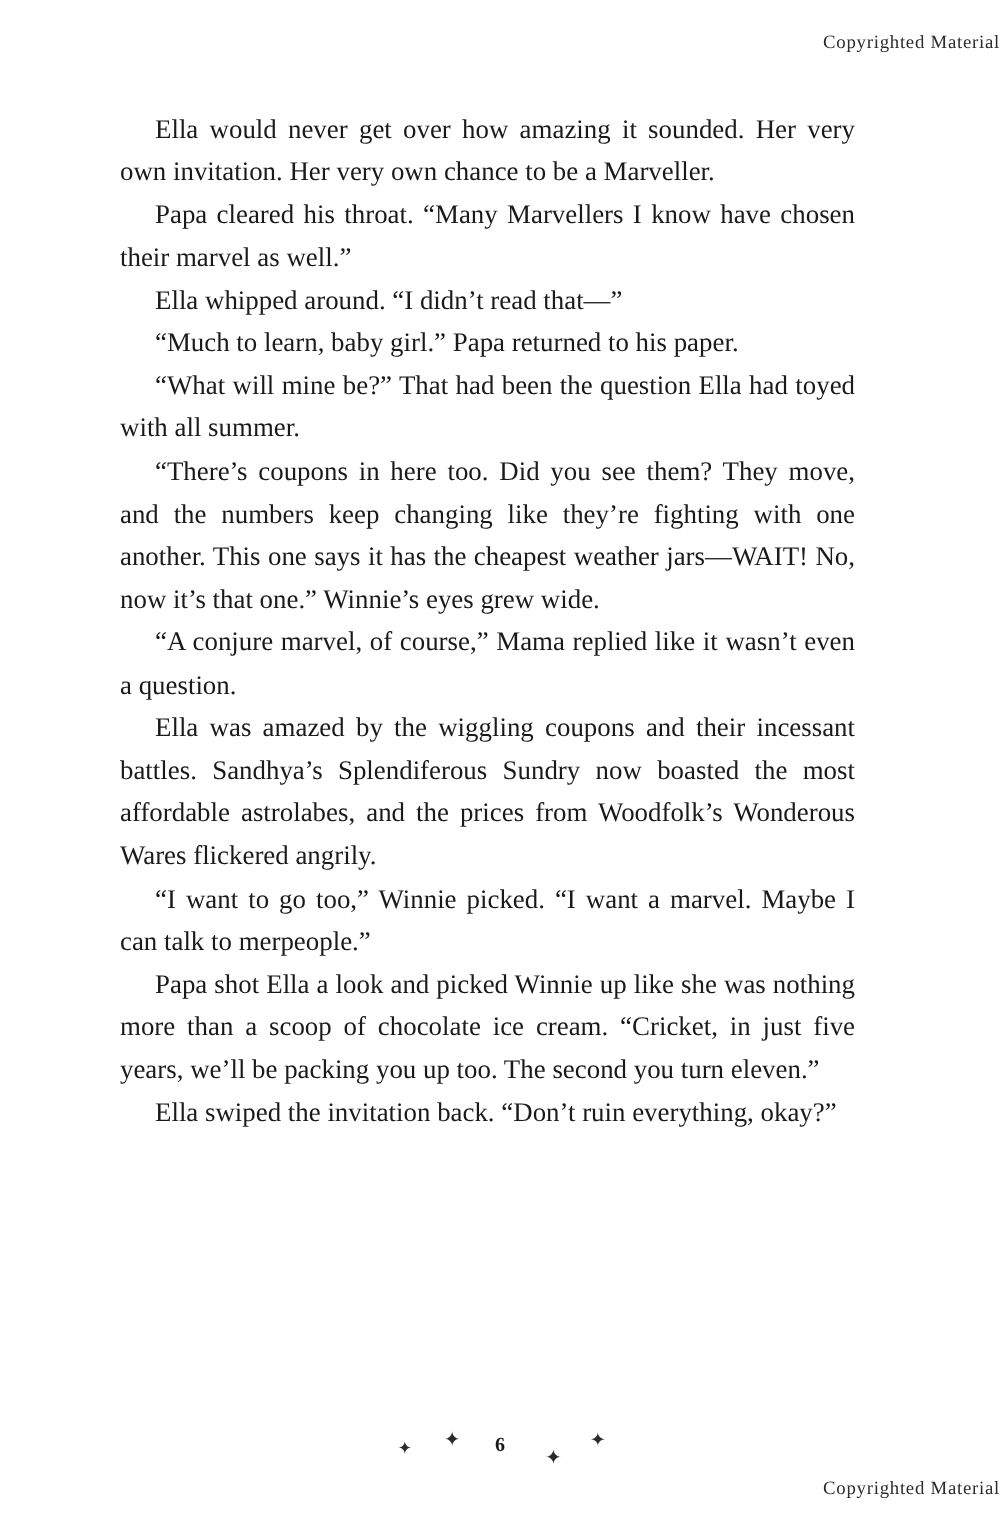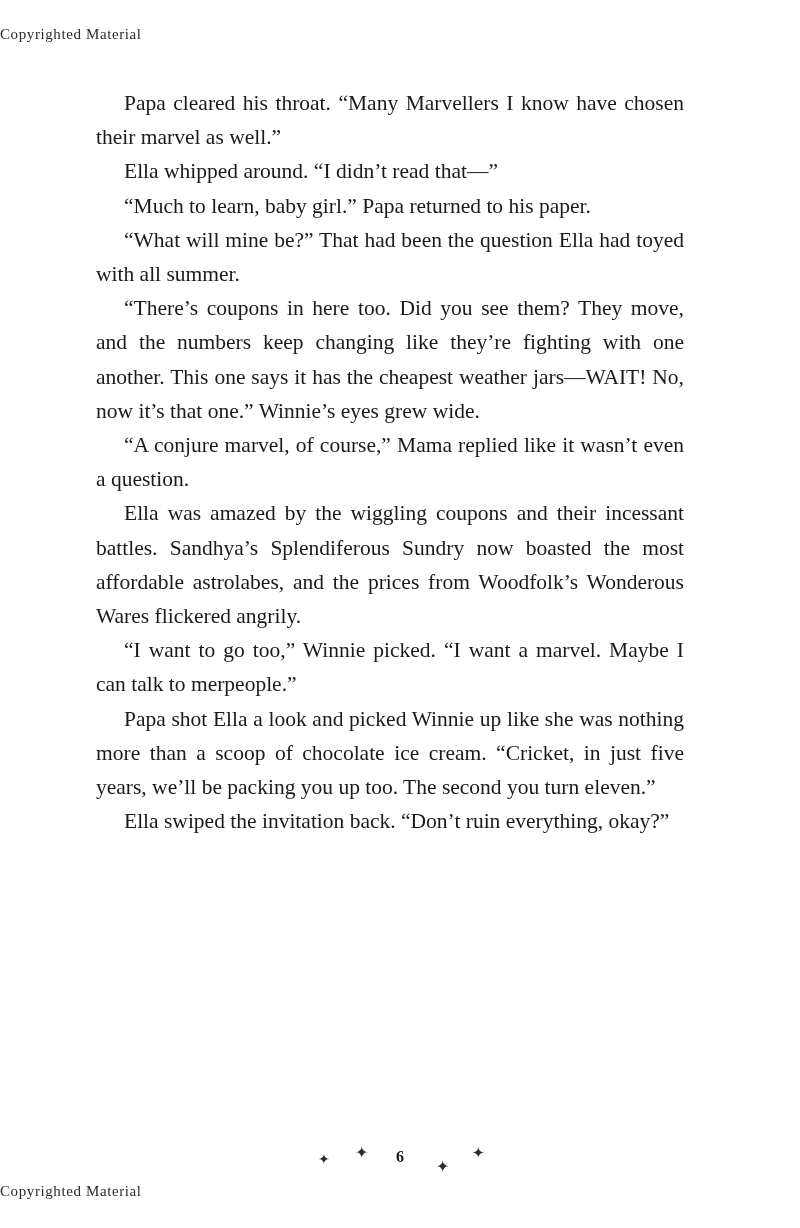--- a/index.html
+++ b/index.html
@@ -13,21 +13,21 @@
     height: 1228px;
     background: #ffffff;
     font-family: "Liberation Serif", "DejaVu Serif", serif;
     color: #1a1a1a;
     overflow: hidden;
   }
   .watermark {
     position: absolute;
     left: 0;
     width: 800px;
-    text-align: left;
+    text-align: right;
     font-family: "Liberation Serif", "DejaVu Serif", serif;
     font-size: 15px;
     letter-spacing: 0.6px;
     color: #2b2b2b;
   }
   .watermark.top { top: 26px; }
   .watermark.bottom { top: 1183px; }
 
   .body-text {
     position: absolute;
@@ -79,20 +79,21 @@
   .star.s4 { left: 202px; top: 6px;  font-size: 15px; }
 </style>
 </head>
 <body>
 
 <div class="page">
 
   <div class="watermark top">Copyrighted Material</div>
 
   <div class="body-text">
+    <p>Ella would never get over how amazing it sounded. Her very own invitation. Her very own chance to be a Marveller.</p>
     <p>Papa cleared his throat. “Many Marvellers I know have chosen their marvel as well.”</p>
     <p>Ella whipped around. “I didn’t read that—”</p>
     <p>“Much to learn, baby girl.” Papa returned to his paper.</p>
     <p>“What will mine be?” That had been the question Ella had toyed with all summer.</p>
     <p>“There’s coupons in here too. Did you see them? They move, and the numbers keep changing like they’re fighting with one another. This one says it has the cheapest weather jars—WAIT! No, now it’s that one.” Winnie’s eyes grew wide.</p>
     <p>“A conjure marvel, of course,” Mama replied like it wasn’t even a question.</p>
     <p>Ella was amazed by the wiggling coupons and their incessant battles. Sandhya’s Splendiferous Sundry now boasted the most affordable astrolabes, and the prices from Woodfolk’s Wonderous Wares flickered angrily.</p>
     <p>“I want to go too,” Winnie picked. “I want a marvel. Maybe I can talk to merpeople.”</p>
     <p>Papa shot Ella a look and picked Winnie up like she was nothing more than a scoop of chocolate ice cream. “Cricket, in just five years, we’ll be packing you up too. The second you turn eleven.”</p>
     <p>Ella swiped the invitation back. “Don’t ruin everything, okay?”</p>

